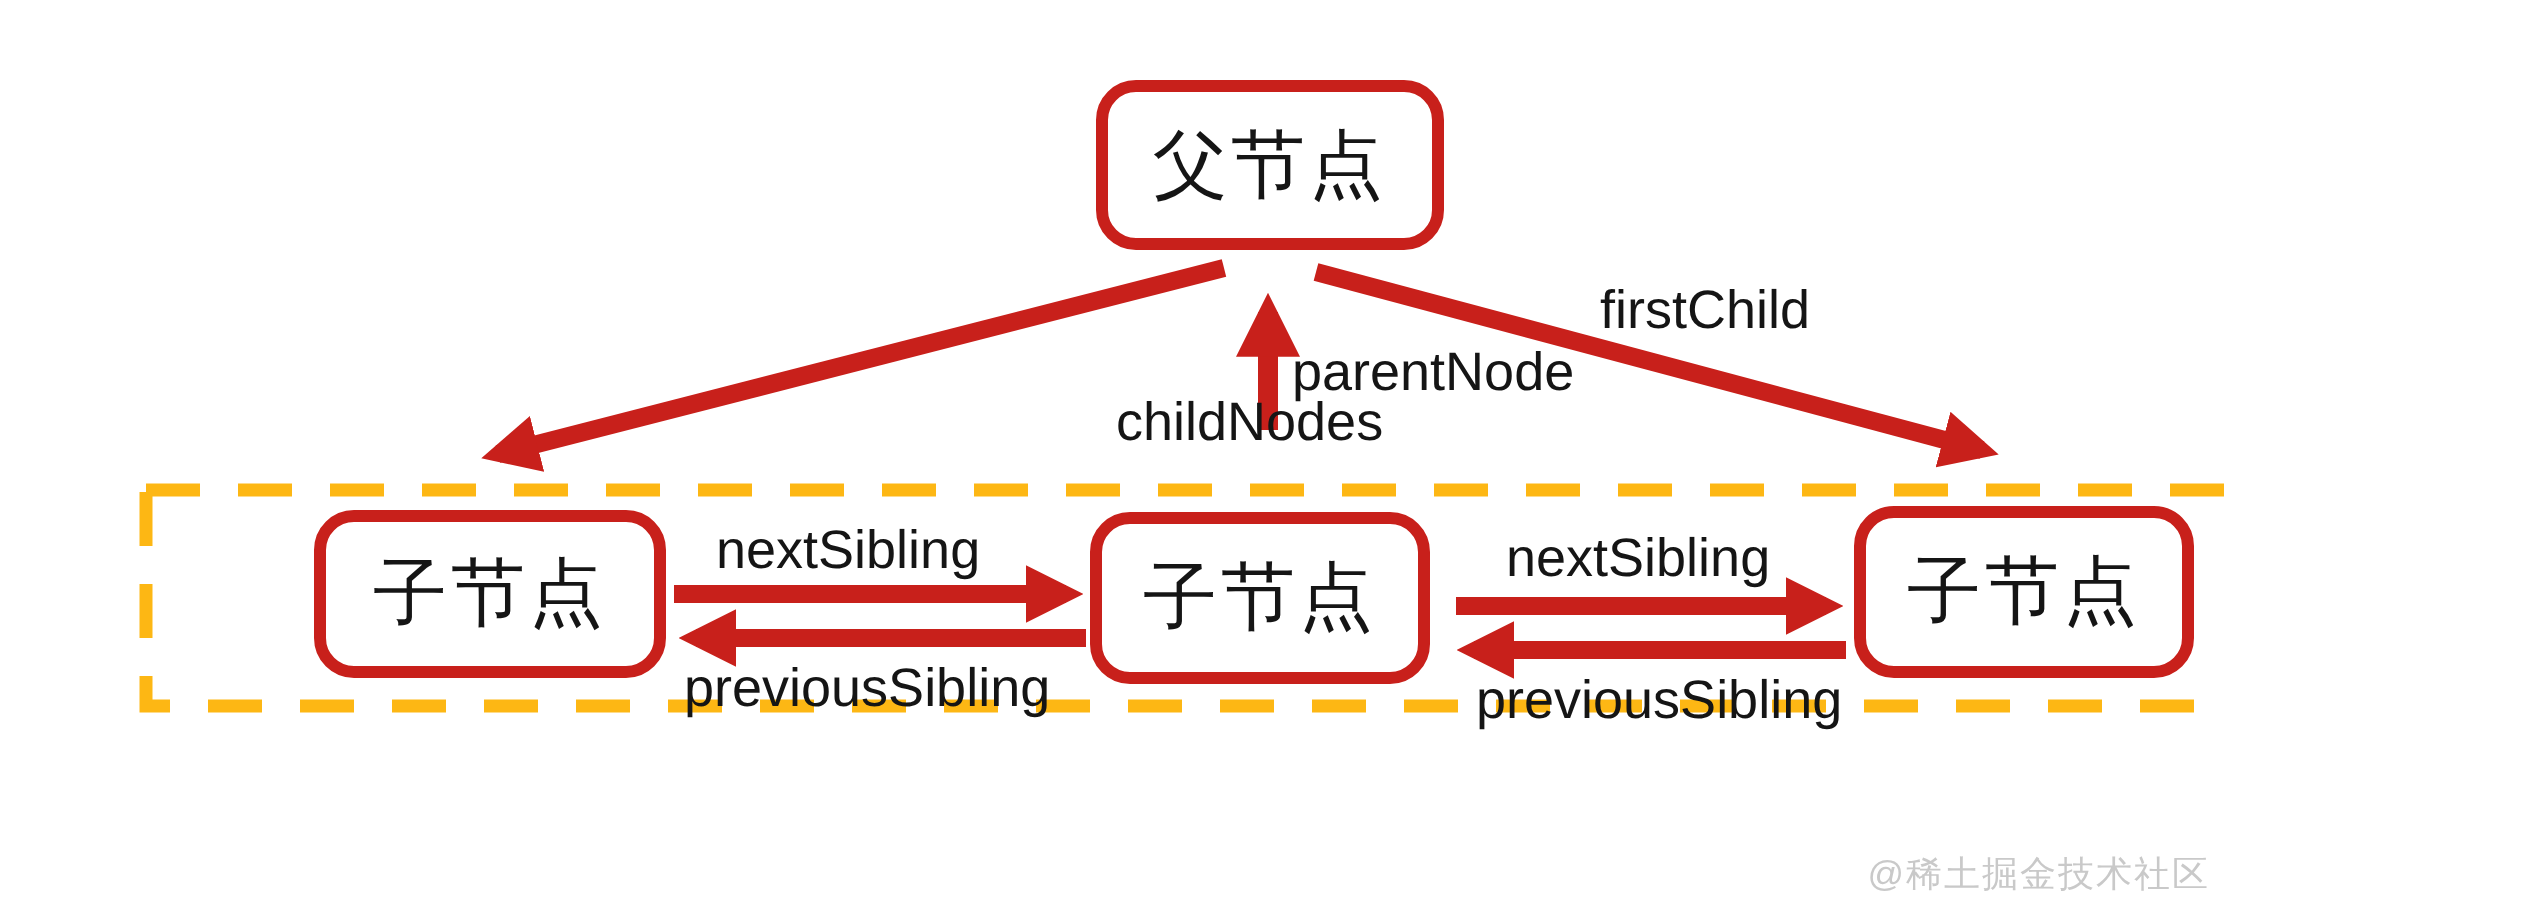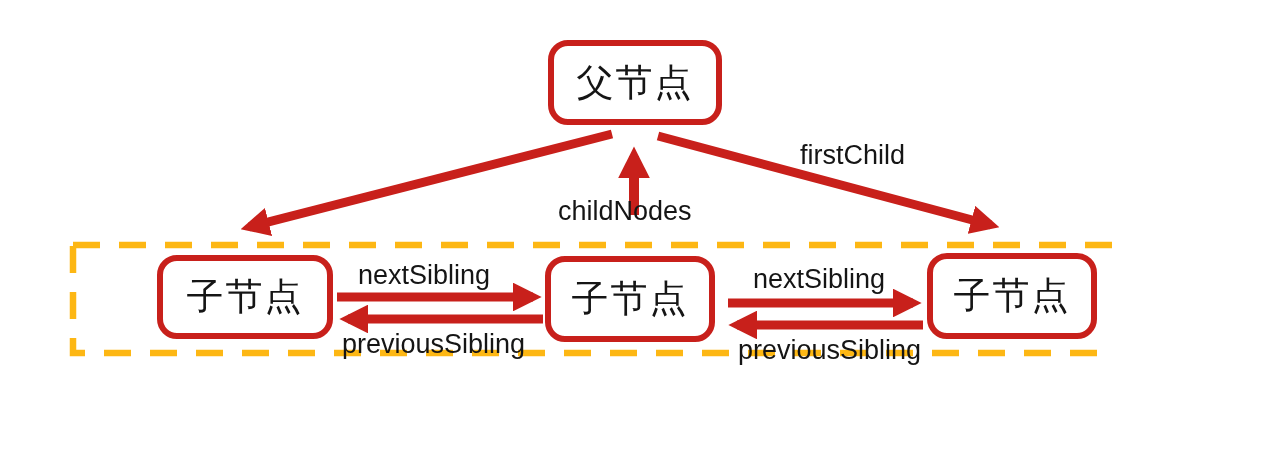--- a/index.html
+++ b/index.html
@@ -107,20 +107,22 @@
     <span>子节点</span>
   </div>
   <div class="node-box child-box-2">
     <span>子节点</span>
   </div>
   <div class="node-box child-box-3">
     <span>子节点</span>
   </div>
 
   <div class="edge-label lbl-lastchild">firstChild</div>
+  <div class="edge-label lbl-parentnode">parentNode</div>
   <div class="edge-label lbl-childnodes">childNodes</div>
   <div class="edge-label lbl-nextsibling-1">nextSibling</div>
   <div class="edge-label lbl-previoussibling-1">previousSibling</div>
   <div class="edge-label lbl-nextsibling-2">nextSibling</div>
   <div class="edge-label lbl-previoussibling-2">previousSibling</div>
 
+  <div class="watermark">@稀土掘金技术社区</div>
 
 </div>
 
 </body></html>

